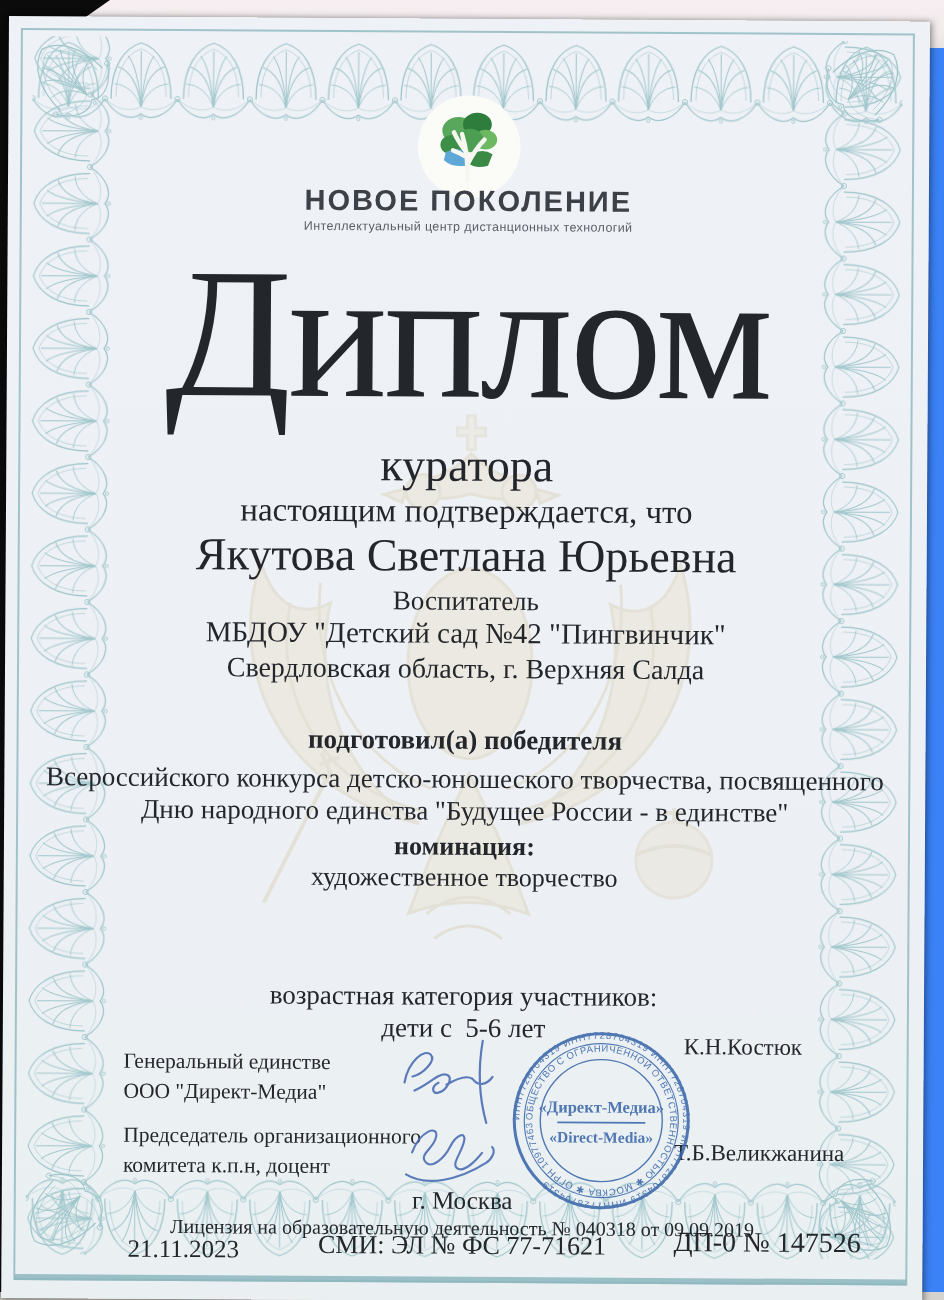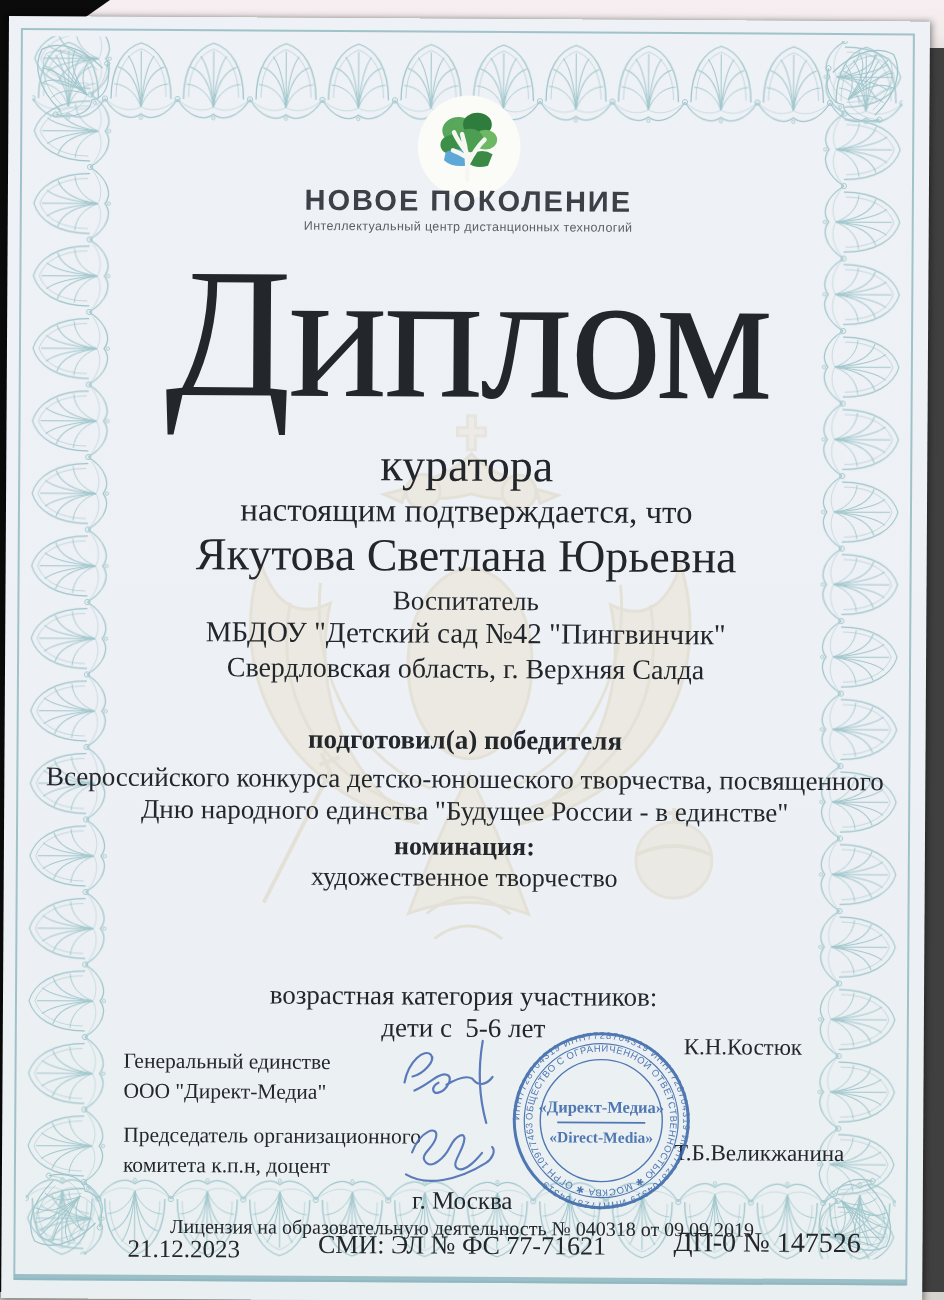--- a/index.html
+++ b/index.html
@@ -1,17 +1,17 @@
 <!DOCTYPE html>
 <html><head>
 <meta charset="utf-8">
 <style>
   html,body{margin:0;padding:0;background:#1a1a1a;}
   .screen{position:relative;width:944px;height:1300px;overflow:hidden;
-          background:#404040;font-family:"Liberation Serif",serif;}
+          background:#3b82f6;font-family:"Liberation Serif",serif;}
   .scan-top-band{position:absolute;left:0;top:0;width:944px;height:48px;
           background:linear-gradient(180deg,#f6eef0 0%,#f2ebec 70%,#e8e2e2 100%);}
   .scan-left-strip{position:absolute;left:0;top:0;width:10px;height:1300px;background:#0c0c0c;}
   .scan-corner{position:absolute;left:0;top:0;width:110px;height:70px;background:#0b0b0b;
           clip-path:polygon(0 0,100% 0,9% 100%,0 100%);}
   .scan-bottom-strip{position:absolute;left:0;top:1292px;width:944px;height:8px;background:#d6d3ce;}
 
   .paper{position:absolute;left:9px;top:16px;width:921px;height:1282px;
          background:linear-gradient(180deg,#eef1f6 0%,#edf0f5 55%,#eaf0f2 100%);
          transform:rotate(0.35deg);transform-origin:top left;
@@ -177,17 +177,17 @@
           <textPath href="#ringMid">ОБЩЕСТВО С ОГРАНИЧЕННОЙ ОТВЕТСТВЕННОСТЬЮ ✱ МОСКВА ✱ ОГРН 1097746385615</textPath>
         </text>
         <text y="-8" text-anchor="middle" font-size="16.5" font-weight="bold" fill="#3a67a9" font-family="Liberation Serif, serif">«Директ-Медиа»</text>
         <line x1="-44" y1="2" x2="44" y2="2" stroke="#3a67a9" stroke-width="1.6"></line>
         <text y="22" text-anchor="middle" font-size="15.5" font-weight="bold" fill="#3a67a9" font-family="Liberation Serif, serif">«Direct-Media»</text>
       </g>
     </svg>
 
     <div class="txt t25" style="top:1168px;">г. Москва</div>
     <div class="txt t20" style="top:1198px;">Лицензия на образовательную деятельность № 040318 от 09.09.2019</div>
-    <div class="abs t25" style="left:126px;top:1218px;">21.12.2023</div>
+    <div class="abs t25" style="left:126px;top:1218px;">21.11.2023</div>
     <div class="txt t26" style="top:1212px;">СМИ: ЭЛ № ФС 77-71621</div>
     <div class="abs t24" style="left:672px;top:1206px;">ДП-0 № 147526</div>
   </div>
 </div>
 
 </body></html>

